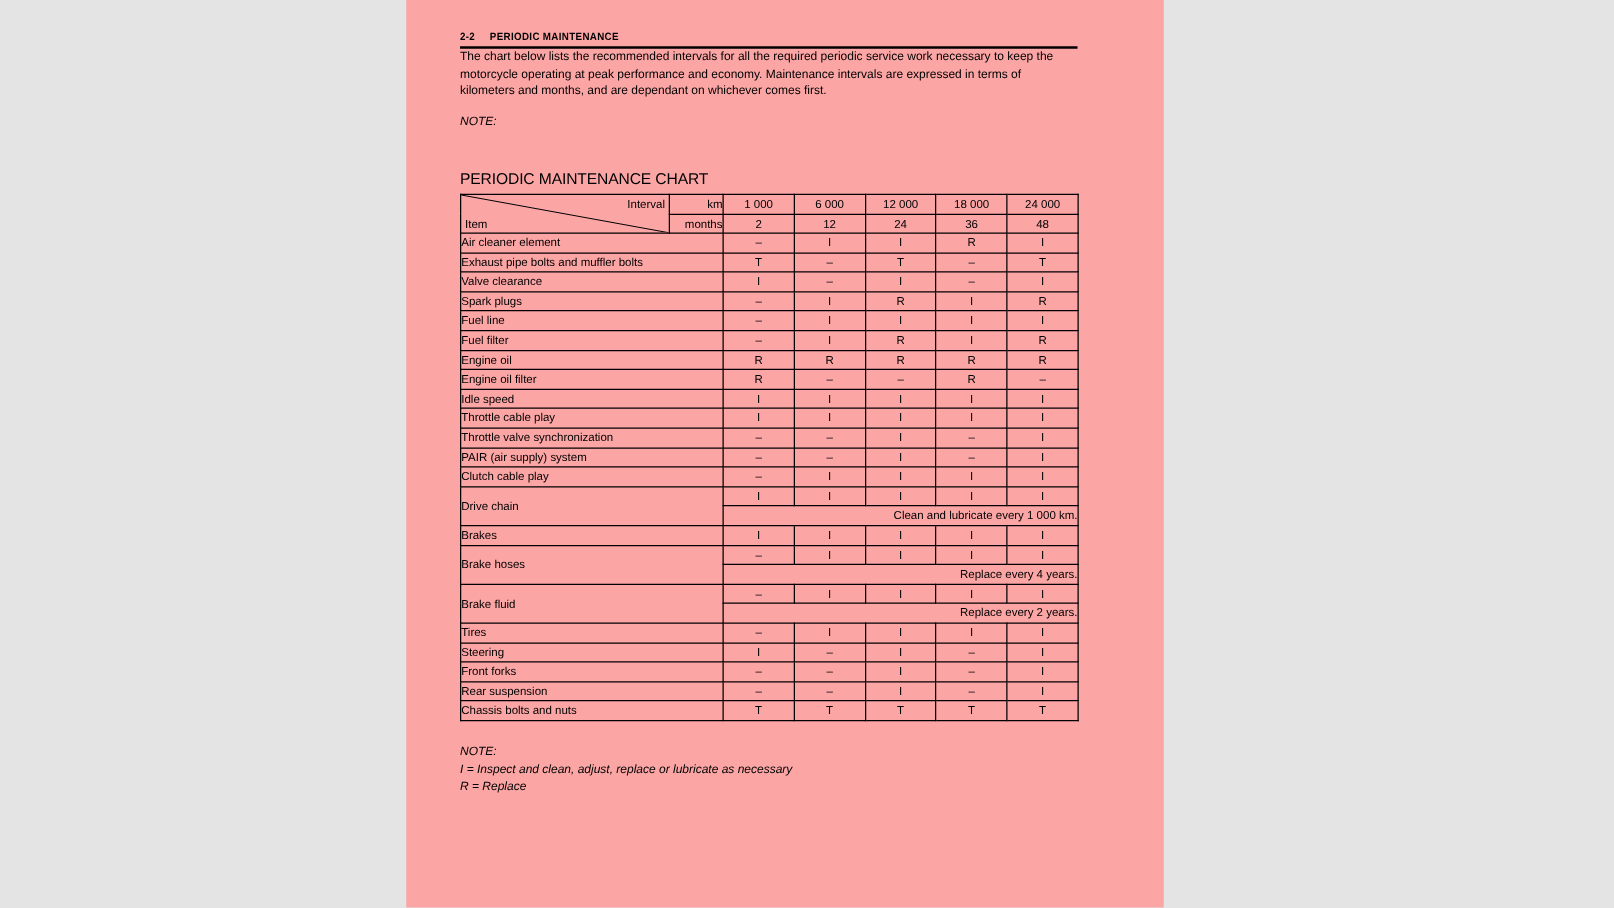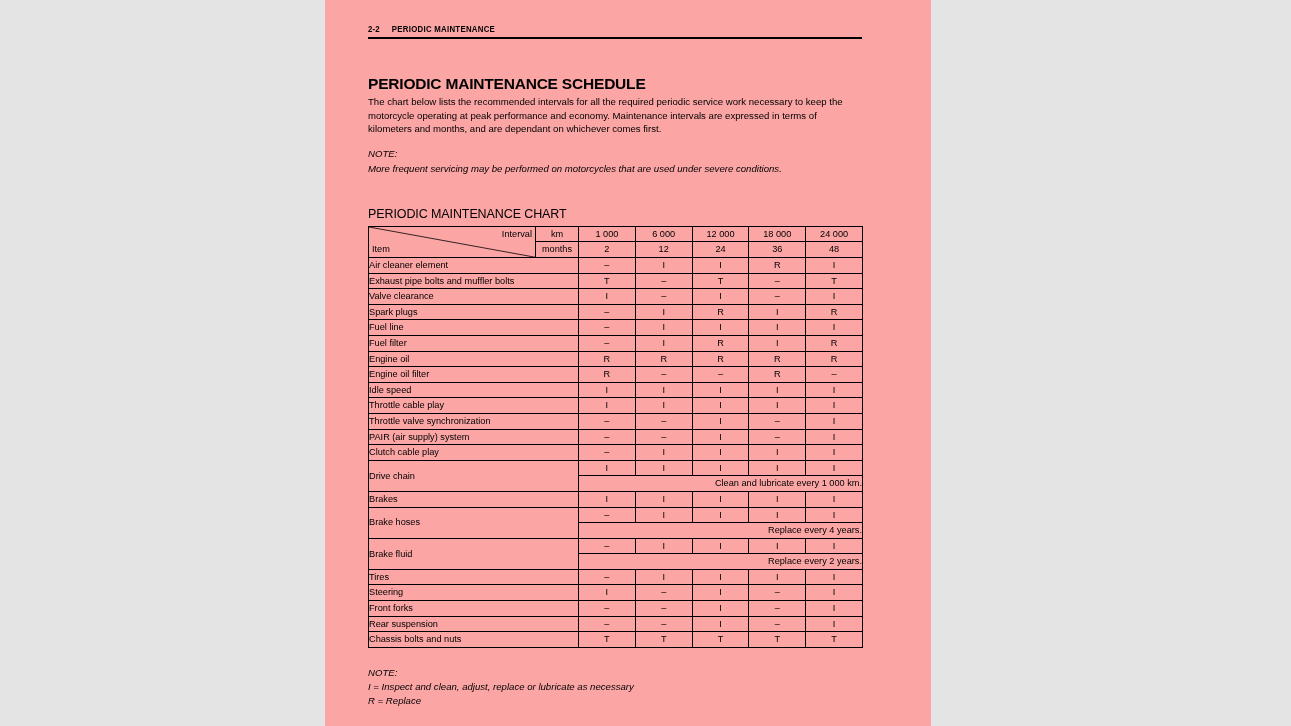--- a/index.html
+++ b/index.html
@@ -95,21 +95,21 @@
   }
   col.c-item   { width: 167px; }
   col.c-unit   { width: 43px;  }
   col.c-data   { width: 56.8px; }
 
   td.item {
     text-align: left;
     padding-left: 3px;
   }
   td.unit {
-    text-align: center;
+    text-align: right;
     padding-left: 3px;
   }
   td.val {
     text-align: center;
   }
   td.span-note {
     text-align: right;
   }
 
   
@@ -153,26 +153,24 @@
 
 <div id="page">
   <div id="content">
 
     <div class="runhead">
       <span class="pageno">2-2</span>
       <span class="headtitle">PERIODIC MAINTENANCE</span>
     </div>
     <div class="rule"></div>
 
-    <h1 class="section-title">PERIODIC MAINTENANCE SCHEDULE</h1>
     <p class="intro">The chart below lists the recommended intervals for all the required periodic service work necessary to keep the motorcycle operating at peak performance and economy. Maintenance intervals are expressed in terms of kilometers and months, and are dependant on whichever comes first.</p>
 
     <div class="note-block">
       <div class="note-label">NOTE:</div>
-      <div>More frequent servicing may be performed on motorcycles that are used under severe conditions.</div>
     </div>
 
     <h2 class="chart-title">PERIODIC MAINTENANCE CHART</h2>
 
     <table class="pm">
       <colgroup>
         <col class="c-item">
           <col class="c-unit">
         <col class="c-data">
           <col class="c-data">

